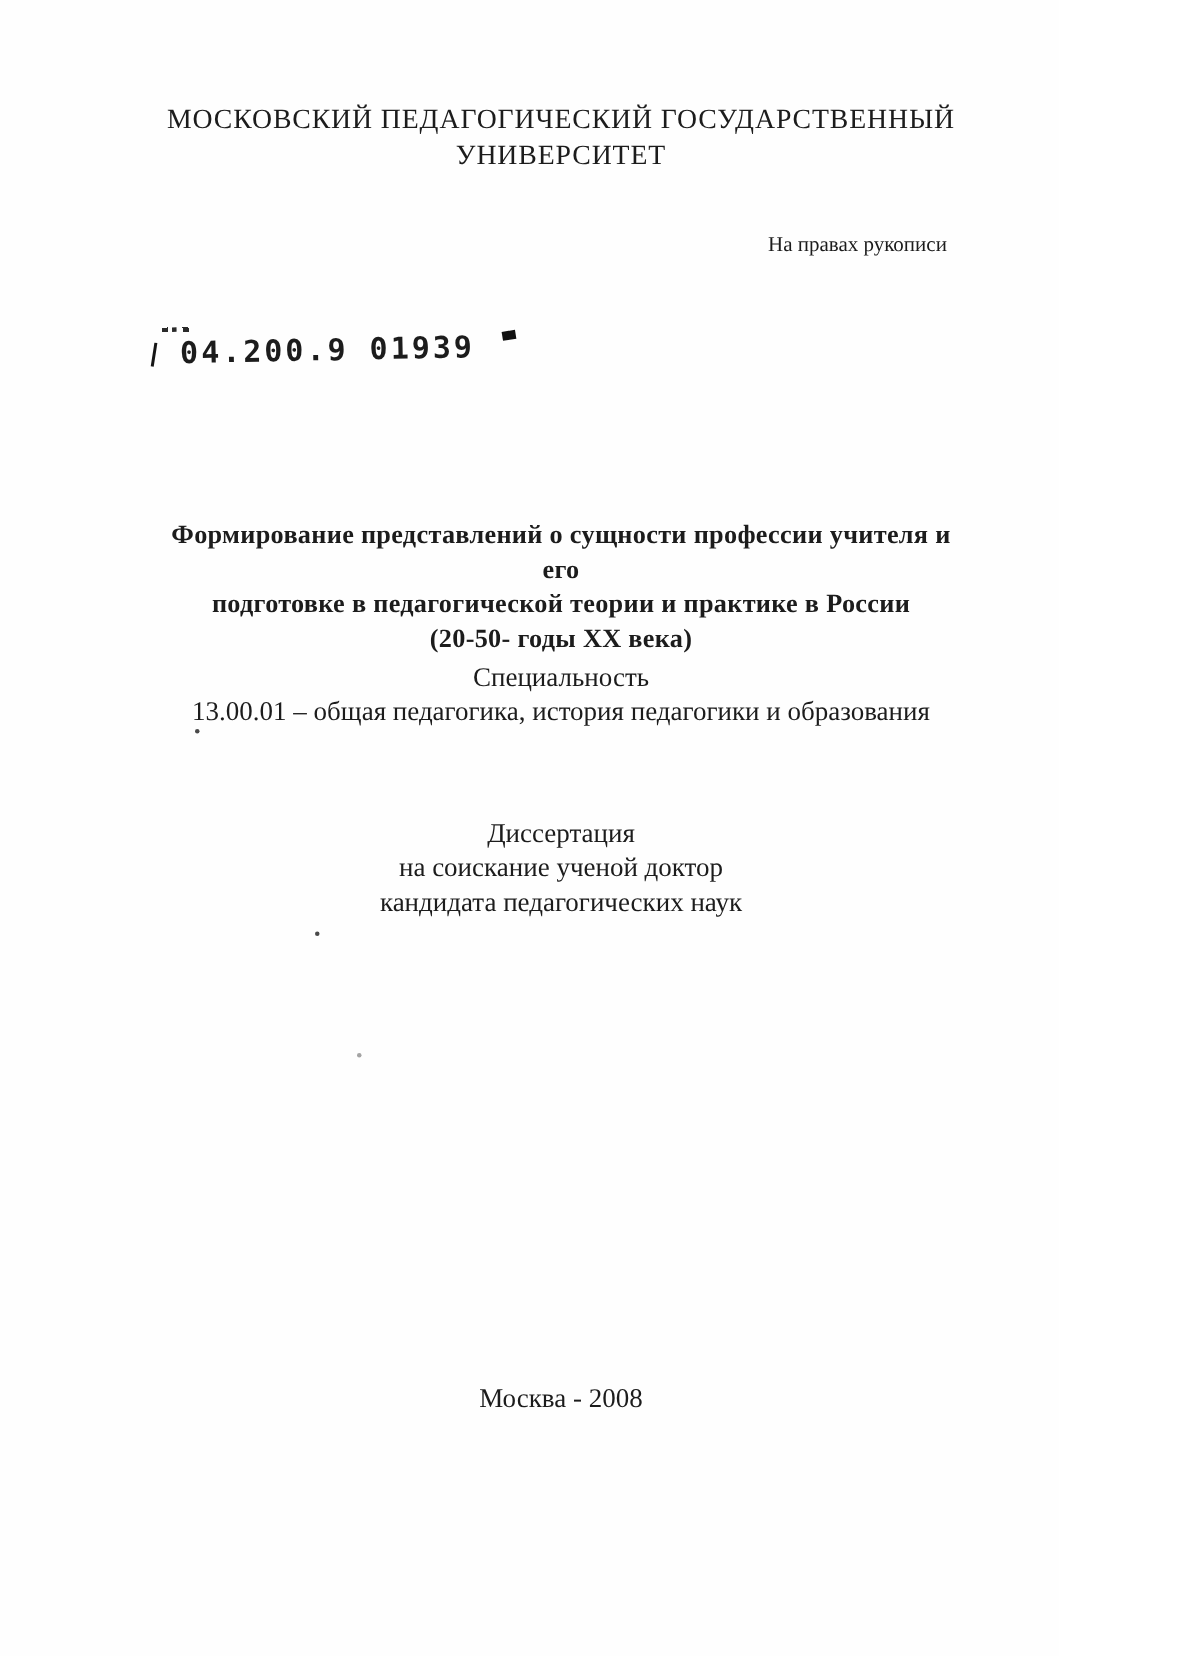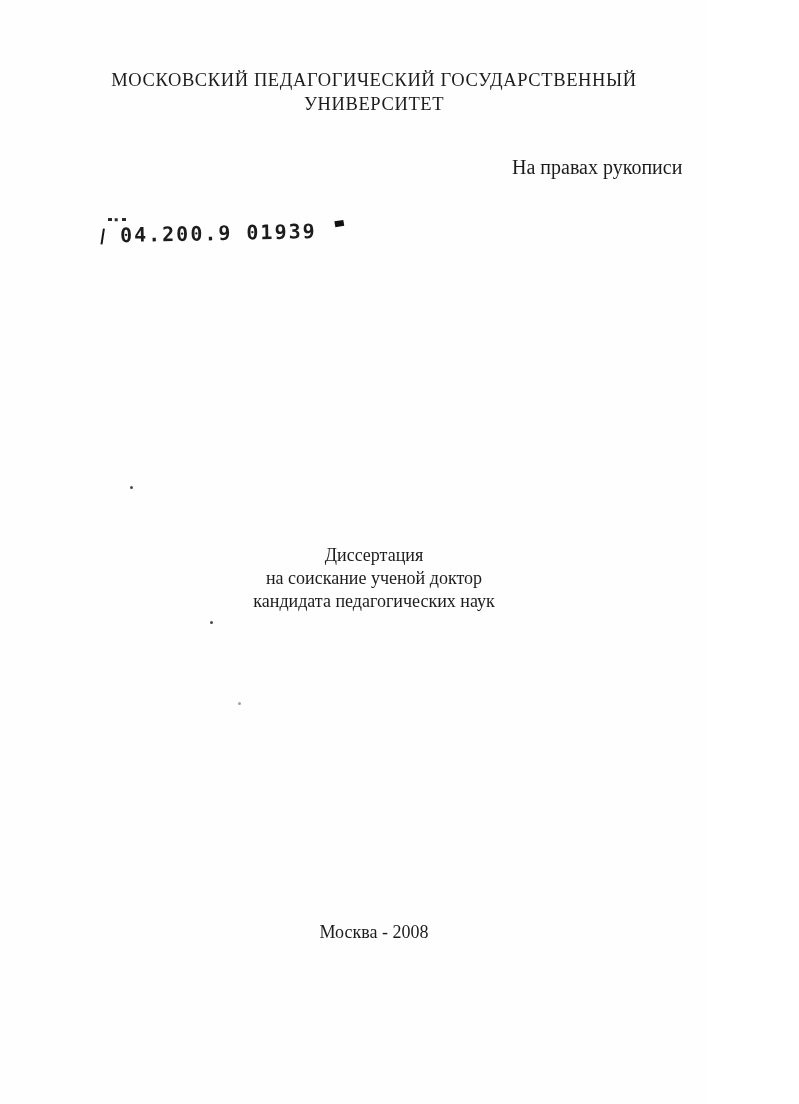--- a/index.html
+++ b/index.html
@@ -26,21 +26,21 @@
   .university-header {
     top: 68px;
     font-size: 18.5px;
     line-height: 24px;
     letter-spacing: 0.6px;
   }
   .manuscript-note {
     position: absolute;
     top: 156px;
     left: 512px;
-    font-size: 20px;
+    font-size: 14px;
     white-space: nowrap;
     text-align: right;
   }
   .stamp {
     position: absolute;
     top: 221px;
     left: 102px;
     font-family: "DejaVu Sans Mono", monospace;
     font-weight: bold;
     font-size: 20px;
@@ -129,21 +129,26 @@
   <div class="manuscript-note">На правах рукописи</div>
 
   <div class="stamp">
     <span class="stamp-dots"></span>
     <span class="stamp-tick"></span>
     <span>04.200.9 01939</span>
     <span class="stamp-blob"></span>
   </div>
 
 
+  <div class="centered-band diss-title">Формирование представлений о сущности профессии учителя и его
+подготовке в педагогической теории и практике в России
+(20-50- годы XX века)</div>
 
+  <div class="centered-band specialty">Специальность
+13.00.01 – общая педагогика, история педагогики и образования</div>
 
   <div class="centered-band degree">Диссертация
 на соискание ученой доктор
 кандидата педагогических наук</div>
 
 
   <div class="centered-band city-year">Москва - 2008</div>
 
   <div class="speck speck-1"></div>
   <div class="speck speck-2"></div>

